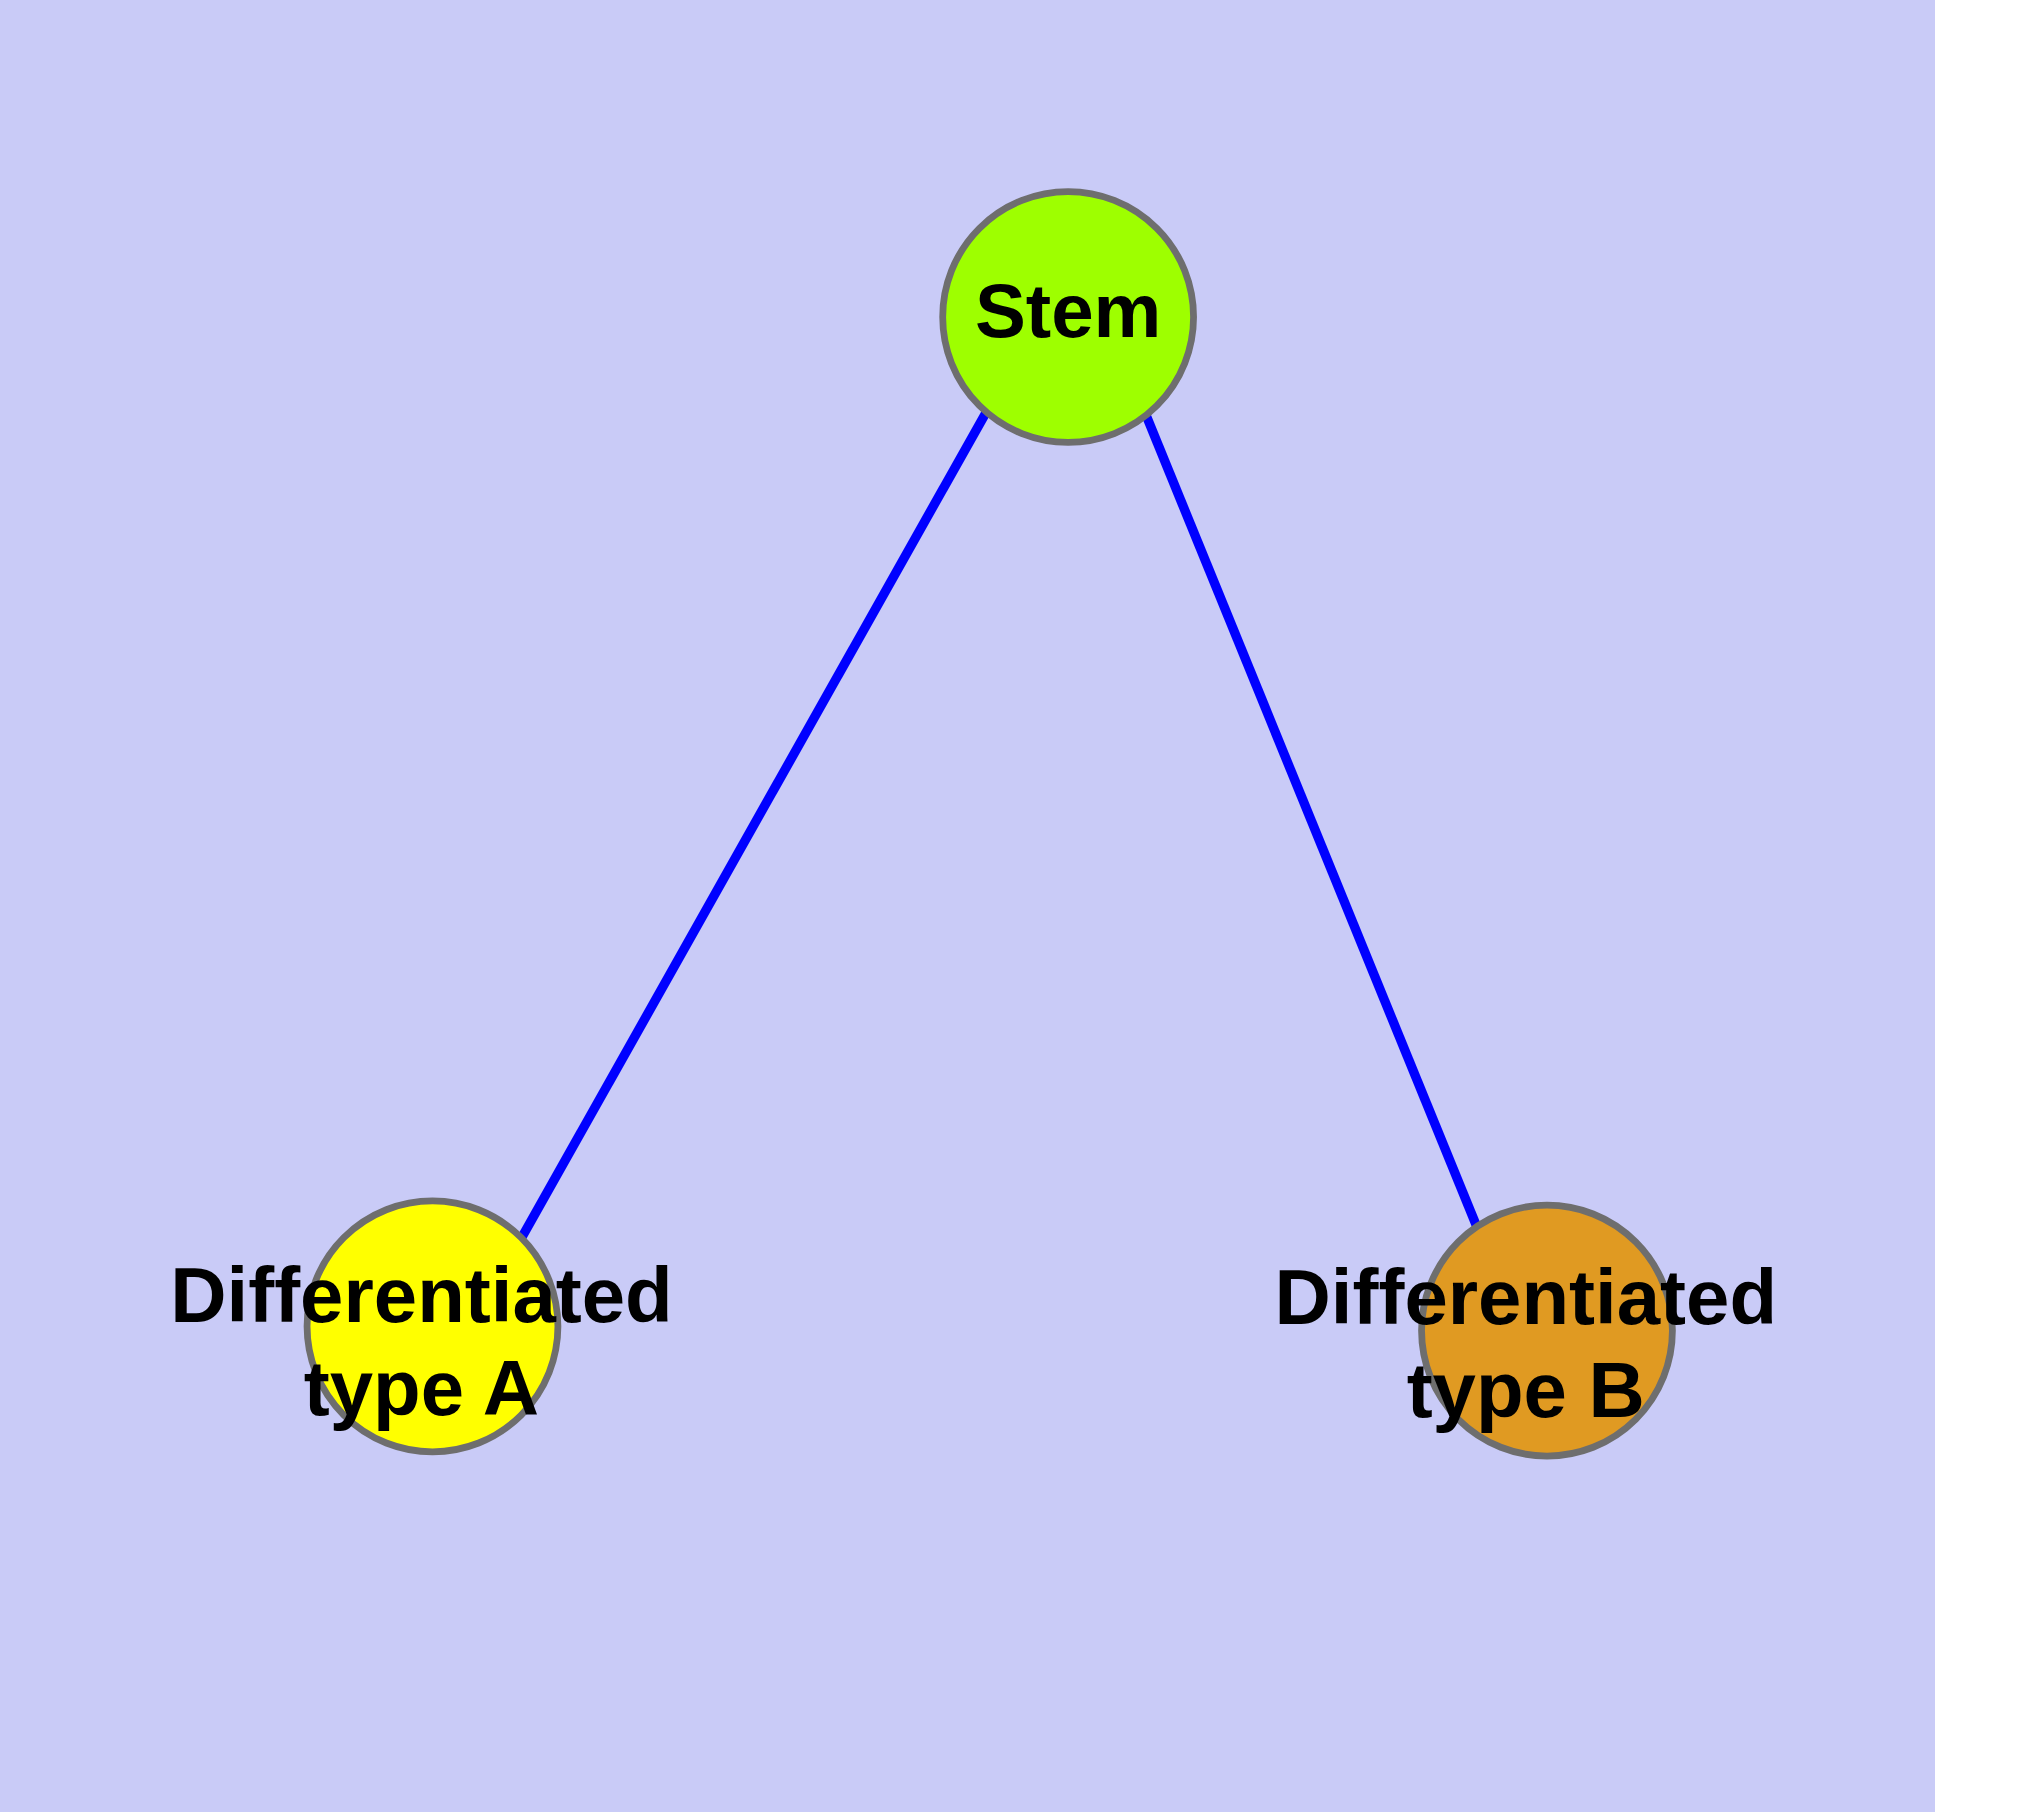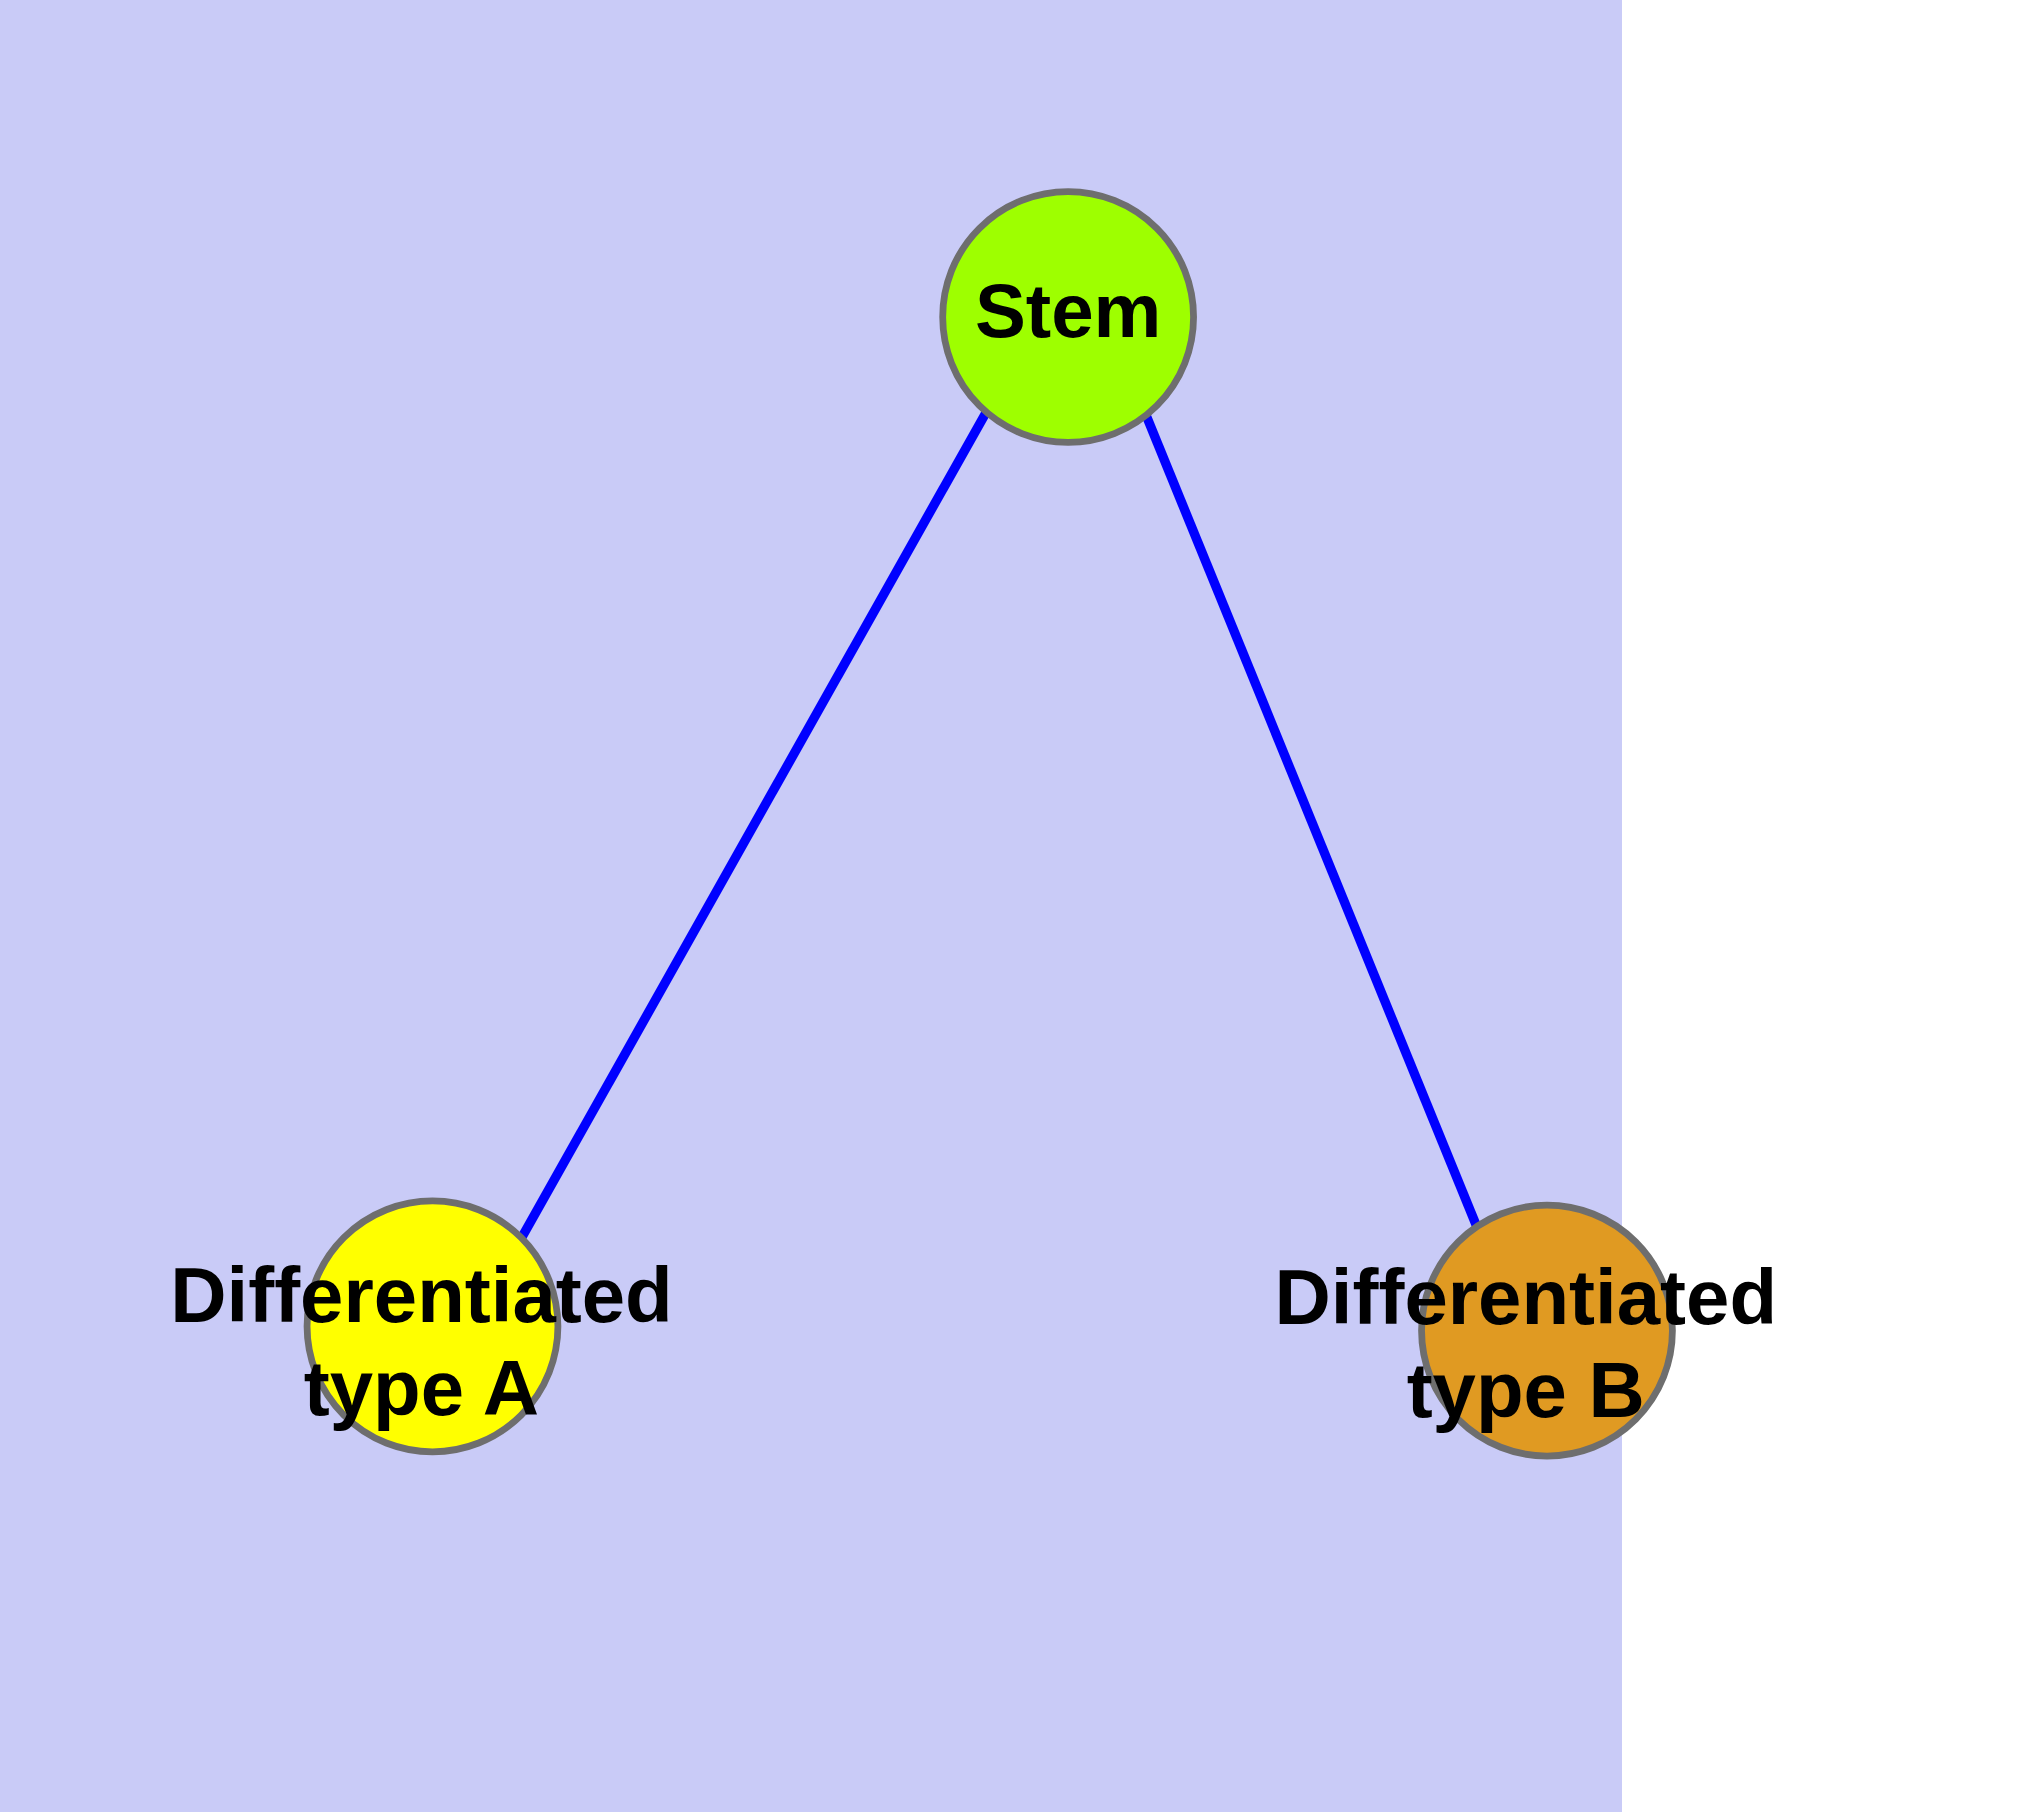--- a/index.html
+++ b/index.html
@@ -7,21 +7,21 @@
     padding: 0;
   }
   body {
     width: 2021px;
     height: 1812px;
     overflow: hidden;
     font-family: "Liberation Sans", sans-serif;
   }
   #canvas {
     position: relative;
-    width: 1622px;
+    width: 1935px;
     height: 1812px;
     background: #c9cbf7;
   }
   #graph-svg {
     position: absolute;
     left: 0;
     top: 0;
     width: 2021px;
     height: 1812px;
   }

